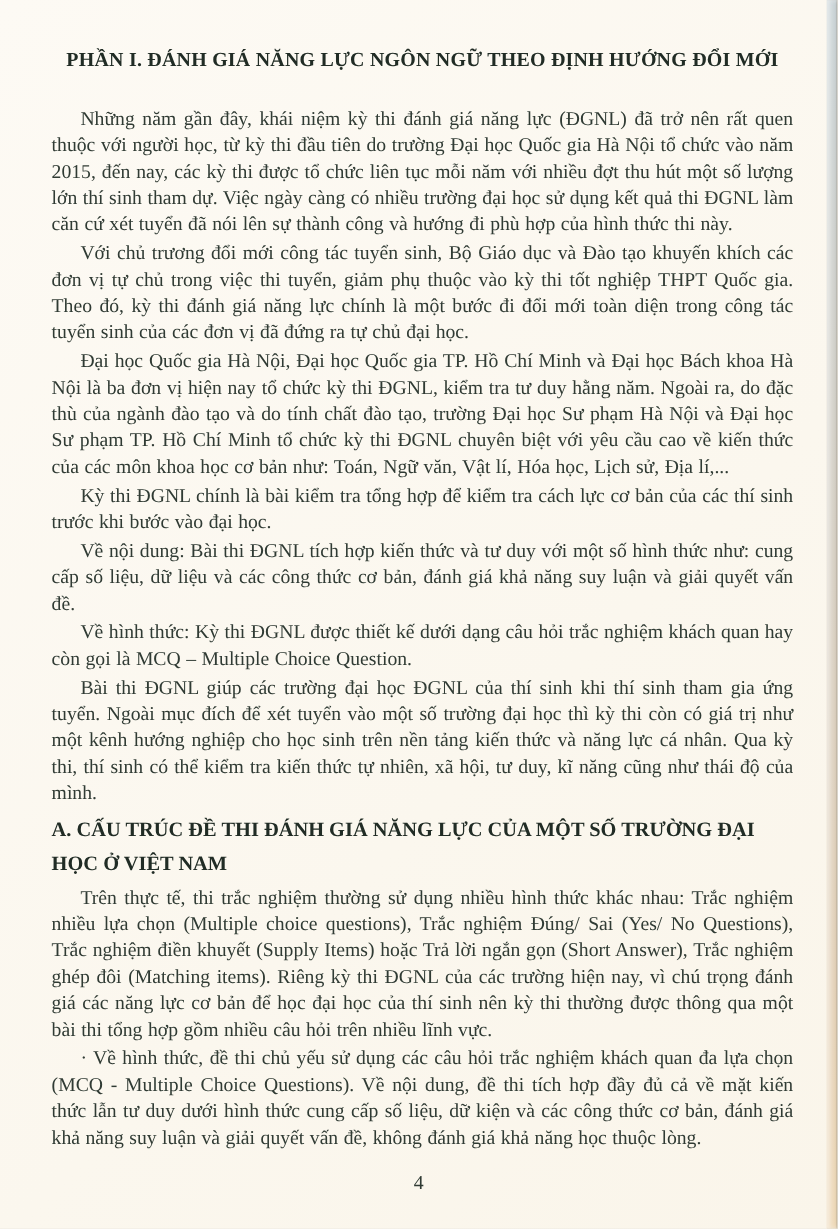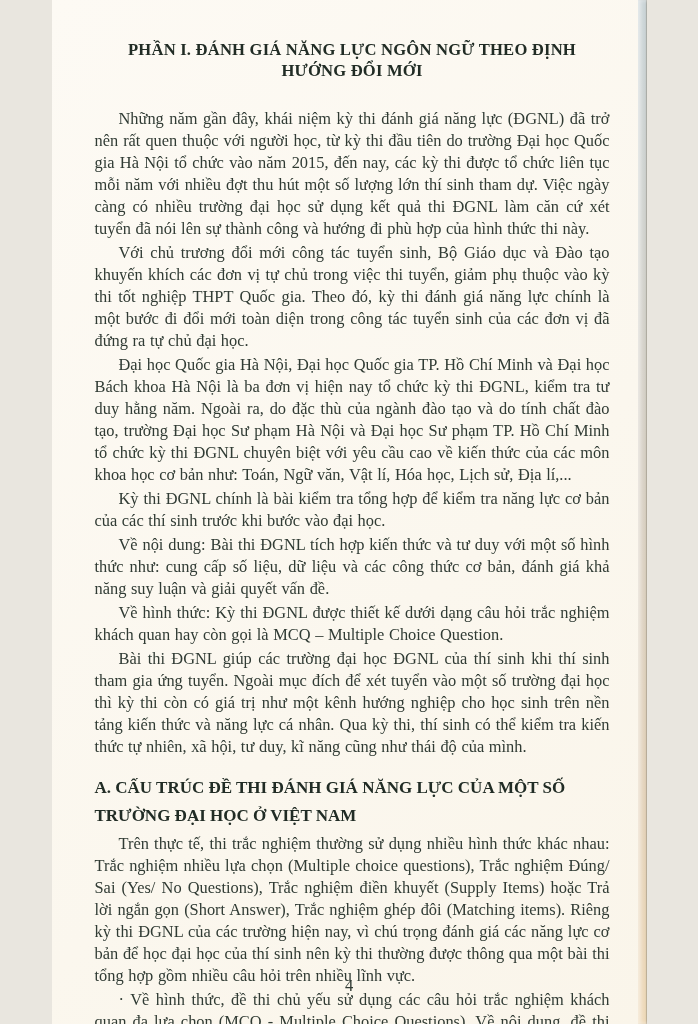--- a/index.html
+++ b/index.html
@@ -3,21 +3,21 @@
 <meta charset="utf-8">
 <style>
   html, body {
     margin: 0;
     padding: 0;
     background: #e9e6df;
     font-family: "Liberation Serif", "DejaVu Serif", serif;
   }
   .page {
     position: relative;
-    width: 595px;
+    width: 698px;
     height: 1024px;
     margin: 0 auto;
     background: linear-gradient(135deg, #fdfaf4 0%, #fbf7ee 60%, #faf5ea 100%);
     overflow: hidden;
     color: #303b34;
   }
   
   .scan-edge {
     position: absolute;
     top: 0;
@@ -44,21 +44,21 @@
   }
   .para {
     margin: 0 0 2px 0;
     text-align: justify;
     text-indent: 24px;
     font-size: 16.4px;
     line-height: 22px;
     word-spacing: 0.5px;
   }
   .section-heading {
-    margin: 16px 0 3px 0;
+    margin: 6px 0 3px 0;
     text-align: left;
     font-size: 17px;
     font-weight: bold;
     color: #212c25;
     line-height: 28px;
     text-indent: 0;
   }
   .page-number {
     position: absolute;
     left: 0;
@@ -76,21 +76,21 @@
 
   <div class="scan-edge"></div>
 
   <div class="content">
 
     <h1 class="title">PHẦN I. ĐÁNH GIÁ NĂNG LỰC NGÔN NGỮ THEO ĐỊNH HƯỚNG ĐỔI MỚI</h1>
 
     <p class="para">Những năm gần đây, khái niệm kỳ thi đánh giá năng lực (ĐGNL) đã trở nên rất quen thuộc với người học, từ kỳ thi đầu tiên do trường Đại học Quốc gia Hà Nội tổ chức vào năm 2015, đến nay, các kỳ thi được tổ chức liên tục mỗi năm với nhiều đợt thu hút một số lượng lớn thí sinh tham dự. Việc ngày càng có nhiều trường đại học sử dụng kết quả thi ĐGNL làm căn cứ xét tuyển đã nói lên sự thành công và hướng đi phù hợp của hình thức thi này.</p>
     <p class="para">Với chủ trương đổi mới công tác tuyển sinh, Bộ Giáo dục và Đào tạo khuyến khích các đơn vị tự chủ trong việc thi tuyển, giảm phụ thuộc vào kỳ thi tốt nghiệp THPT Quốc gia. Theo đó, kỳ thi đánh giá năng lực chính là một bước đi đổi mới toàn diện trong công tác tuyển sinh của các đơn vị đã đứng ra tự chủ đại học.</p>
     <p class="para">Đại học Quốc gia Hà Nội, Đại học Quốc gia TP. Hồ Chí Minh và Đại học Bách khoa Hà Nội là ba đơn vị hiện nay tổ chức kỳ thi ĐGNL, kiểm tra tư duy hằng năm. Ngoài ra, do đặc thù của ngành đào tạo và do tính chất đào tạo, trường Đại học Sư phạm Hà Nội và Đại học Sư phạm TP. Hồ Chí Minh tổ chức kỳ thi ĐGNL chuyên biệt với yêu cầu cao về kiến thức của các môn khoa học cơ bản như: Toán, Ngữ văn, Vật lí, Hóa học, Lịch sử, Địa lí,...</p>
-    <p class="para">Kỳ thi ĐGNL chính là bài kiểm tra tổng hợp để kiểm tra năng lực cơ bản của các thí sinh trước khi bước vào đại học.</p>
+    <p class="para">Kỳ thi ĐGNL chính là bài kiểm tra tổng hợp để kiểm tra cách lực cơ bản của các thí sinh trước khi bước vào đại học.</p>
     <p class="para">Về nội dung: Bài thi ĐGNL tích hợp kiến thức và tư duy với một số hình thức như: cung cấp số liệu, dữ liệu và các công thức cơ bản, đánh giá khả năng suy luận và giải quyết vấn đề.</p>
     <p class="para">Về hình thức: Kỳ thi ĐGNL được thiết kế dưới dạng câu hỏi trắc nghiệm khách quan hay còn gọi là MCQ – Multiple Choice Question.</p>
     <p class="para">Bài thi ĐGNL giúp các trường đại học ĐGNL của thí sinh khi thí sinh tham gia ứng tuyển. Ngoài mục đích để xét tuyển vào một số trường đại học thì kỳ thi còn có giá trị như một kênh hướng nghiệp cho học sinh trên nền tảng kiến thức và năng lực cá nhân. Qua kỳ thi, thí sinh có thể kiểm tra kiến thức tự nhiên, xã hội, tư duy, kĩ năng cũng như thái độ của mình.</p>
 
     <h2 class="section-heading">A. CẤU TRÚC ĐỀ THI ĐÁNH GIÁ NĂNG LỰC CỦA MỘT SỐ TRƯỜNG ĐẠI HỌC Ở VIỆT NAM</h2>
 
     <p class="para">Trên thực tế, thi trắc nghiệm thường sử dụng nhiều hình thức khác nhau: Trắc nghiệm nhiều lựa chọn (Multiple choice questions), Trắc nghiệm Đúng/ Sai (Yes/ No Questions), Trắc nghiệm điền khuyết (Supply Items) hoặc Trả lời ngắn gọn (Short Answer), Trắc nghiệm ghép đôi (Matching items). Riêng kỳ thi ĐGNL của các trường hiện nay, vì chú trọng đánh giá các năng lực cơ bản để học đại học của thí sinh nên kỳ thi thường được thông qua một bài thi tổng hợp gồm nhiều câu hỏi trên nhiều lĩnh vực.</p>
     <p class="para">· Về hình thức, đề thi chủ yếu sử dụng các câu hỏi trắc nghiệm khách quan đa lựa chọn (MCQ - Multiple Choice Questions). Về nội dung, đề thi tích hợp đầy đủ cả về mặt kiến thức lẫn tư duy dưới hình thức cung cấp số liệu, dữ kiện và các công thức cơ bản, đánh giá khả năng suy luận và giải quyết vấn đề, không đánh giá khả năng học thuộc lòng.</p>
 
   </div>

